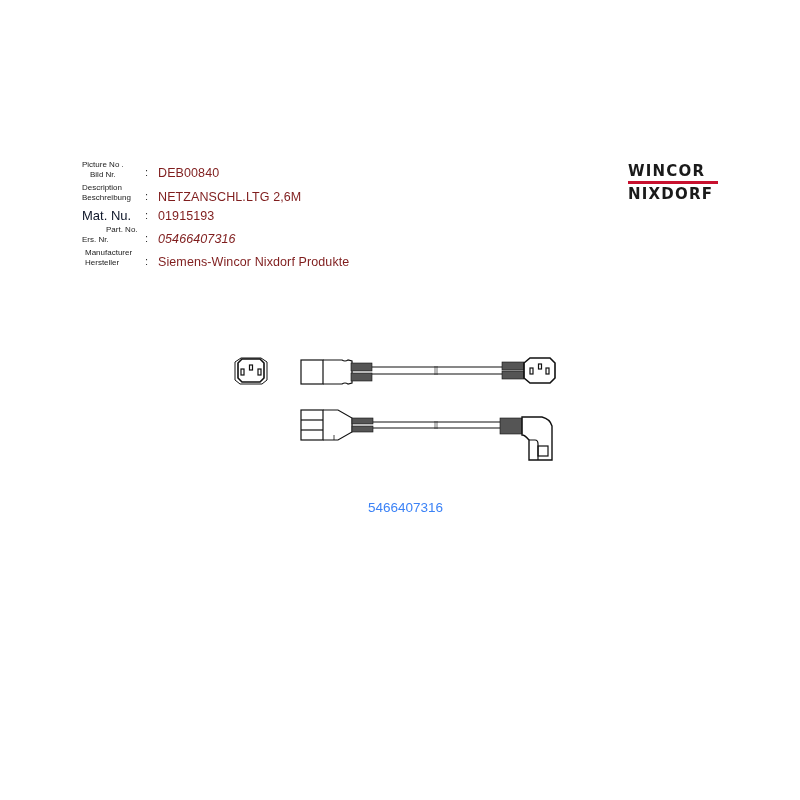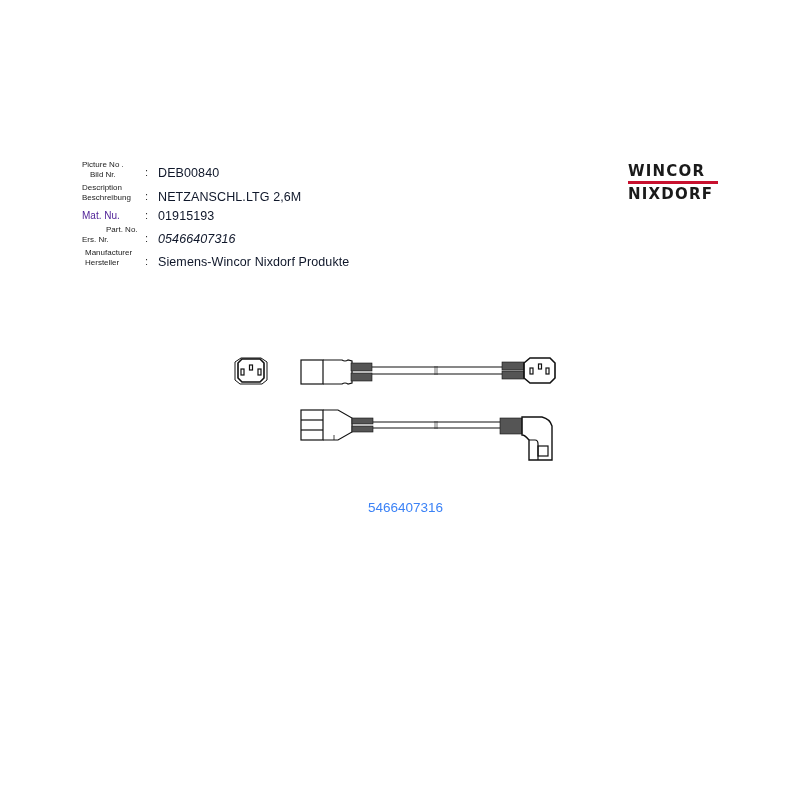--- a/index.html
+++ b/index.html
@@ -1,22 +1,22 @@
 <!DOCTYPE html>
 <html><head>
 <meta charset="utf-8">
 <style>
   html, body { margin: 0; padding: 0; background: #ffffff; }
   body { width: 800px; height: 800px; position: relative; overflow: hidden; font-family: "Liberation Sans", sans-serif; color: #111; }
   .info { position: absolute; left: 82px; top: 160px; }
   .row { position: absolute; left: 0; white-space: nowrap; }
   .lbl { position: absolute; left: 0; font-size: 8px; line-height: 9px; color: #222; }
-  .lbl.big { font-size: 10px; line-height: 14px; color: #4c1d95; }
+  .lbl.big { font-size: 13px; line-height: 14px; color: #0f172a; }
   .colon { position: absolute; left: 63px; font-size: 11px; color: #333; }
-  .val { position: absolute; left: 76px; font-size: 12.5px; color: #0f172a; letter-spacing: 0.1px; }
+  .val { position: absolute; left: 76px; font-size: 12.5px; color: #7f1d1d; letter-spacing: 0.1px; }
   .logo { position: absolute; left: 628px; top: 163px; width: 90px; }
   .logo .l1, .logo .l2 { font-family: "DejaVu Sans", sans-serif; font-weight: bold; font-size: 15px; letter-spacing: 1.2px; color: #1a1a1a; line-height: 16px; }
   .logo .bar { height: 3px; background: #c8102e; margin: 2px 0 2px 0; }
   .drawing { position: absolute; left: 220px; top: 340px; }
   .partno { position: absolute; left: 368px; top: 500px; font-size: 13.5px; color: #3b82f6; }
 </style>
 </head>
 <body>
 
 <div class="info">

